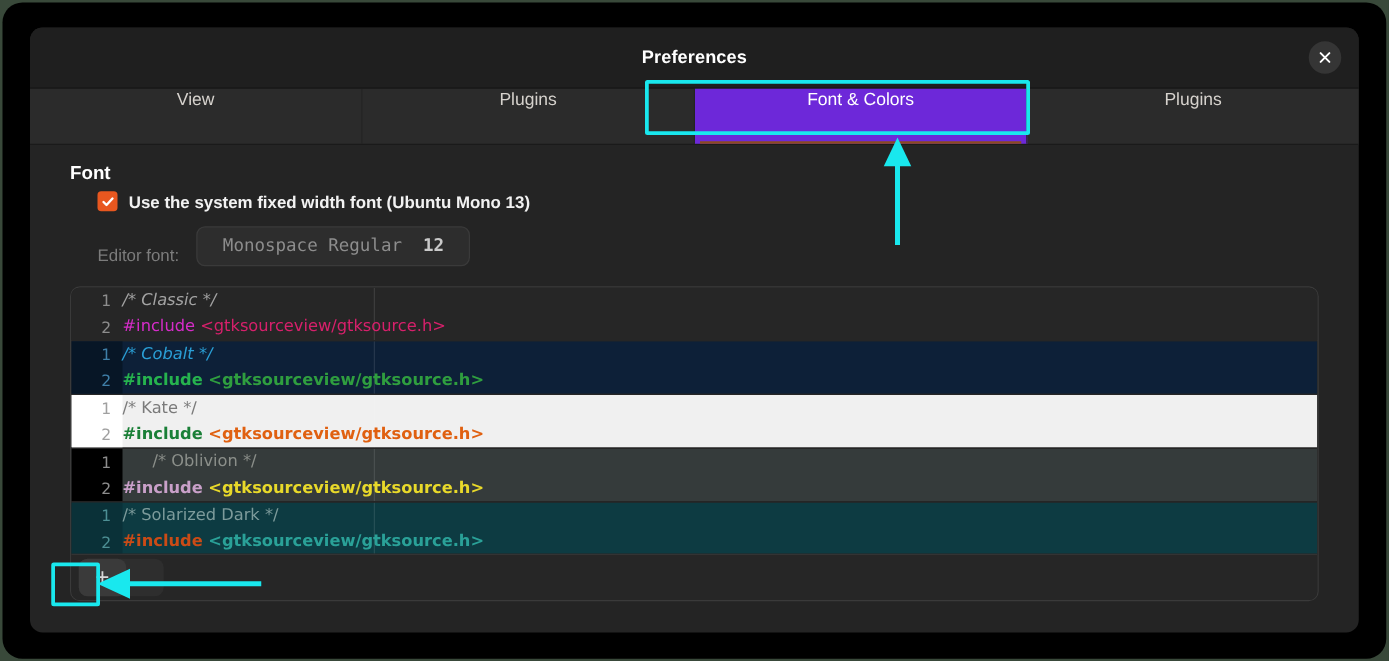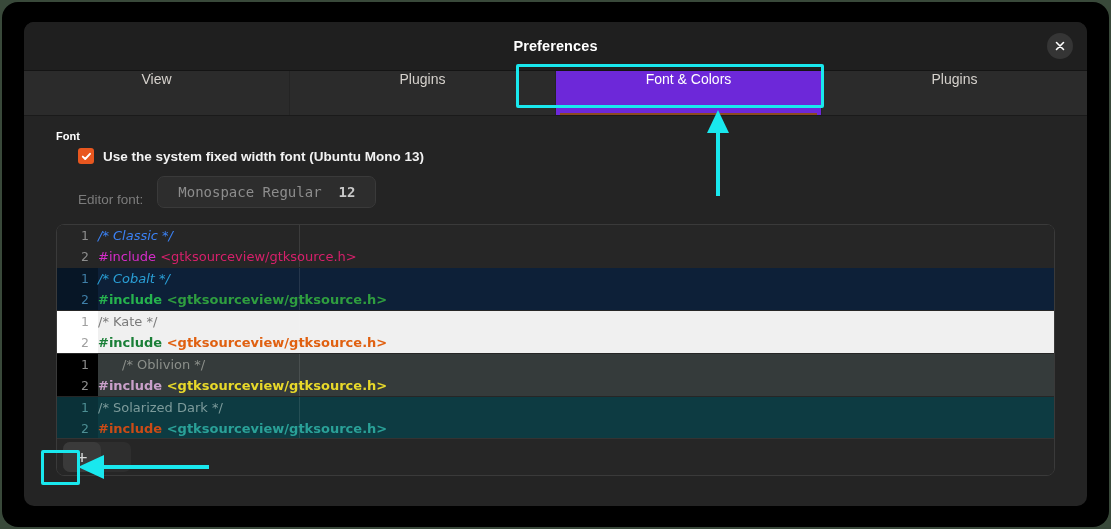--- a/index.html
+++ b/index.html
@@ -96,21 +96,21 @@
     background: #8b4a20;
   }
   
   .content {
     flex: 1 1 auto;
     padding: 14px 32px 0 32px;
     position: relative;
     overflow: hidden;
   }
   .section-title {
-    font-size: 11px;
+    font-size: 15px;
     font-weight: bold;
     color: #ffffff;
     margin: 0 0 6px 0;
   }
   .checkbox-row {
     display: flex;
     align-items: center;
     gap: 9px;
     padding-left: 22px;
     margin-bottom: 12px;
@@ -307,21 +307,21 @@
       </div>
 
 
       <div class="scheme-wrap">
         <div class="scheme-scroll" id="scheme-list">
             <div class="scheme-row" style="background: rgb(38, 38, 38);">
               <div class="rowbg-pane" style="background: rgb(38, 38, 38);"></div>
               <div class="textpane" style="background: rgb(38, 38, 38); width: 41px;"></div>
               <div class="paneline" style="left: 242px; background: rgba(255, 255, 255, 0.1);"></div>
               <div class="rowcontent">
-                <div class="code-line"><span class="gutter" style="color: rgb(141, 141, 141);">1</span><span style="color: #3b82f6; font-style: italic;">/* Classic */</span></div>
+                <div class="code-line"><span class="gutter" style="color: rgb(141, 141, 141);">1</span><span style="color: #a3a3a3; font-style: italic;">/* Classic */</span></div>
                 <div class="code-line"><span class="gutter" style="color: rgb(141, 141, 141);">2</span><span style="color: rgb(214, 44, 201);">#include</span><span style="color: rgb(214, 32, 107);"> &lt;gtksourceview/gtksource.h&gt;</span></div>
               </div>
             </div>
             <div class="scheme-row" style="background: rgb(38, 38, 38);">
               <div class="rowbg-pane" style="background: rgb(13, 32, 56);"></div>
               <div class="textpane" style="background: rgb(7, 22, 38); width: 41px;"></div>
               <div class="paneline" style="left: 242px; background: rgba(255, 255, 255, 0.1);"></div>
               <div class="rowcontent">
                 <div class="code-line"><span class="gutter" style="color: rgb(63, 127, 168);">1</span><span style="color: rgb(42, 159, 214); font-style: italic;">/* Cobalt */</span></div>
                 <div class="code-line"><span class="gutter" style="color: rgb(63, 127, 168);">2</span><span style="color: rgb(38, 179, 78); font-weight: bold;">#include</span><span style="color: rgb(47, 158, 63); font-weight: bold;"> &lt;gtksourceview/gtksource.h&gt;</span></div>

